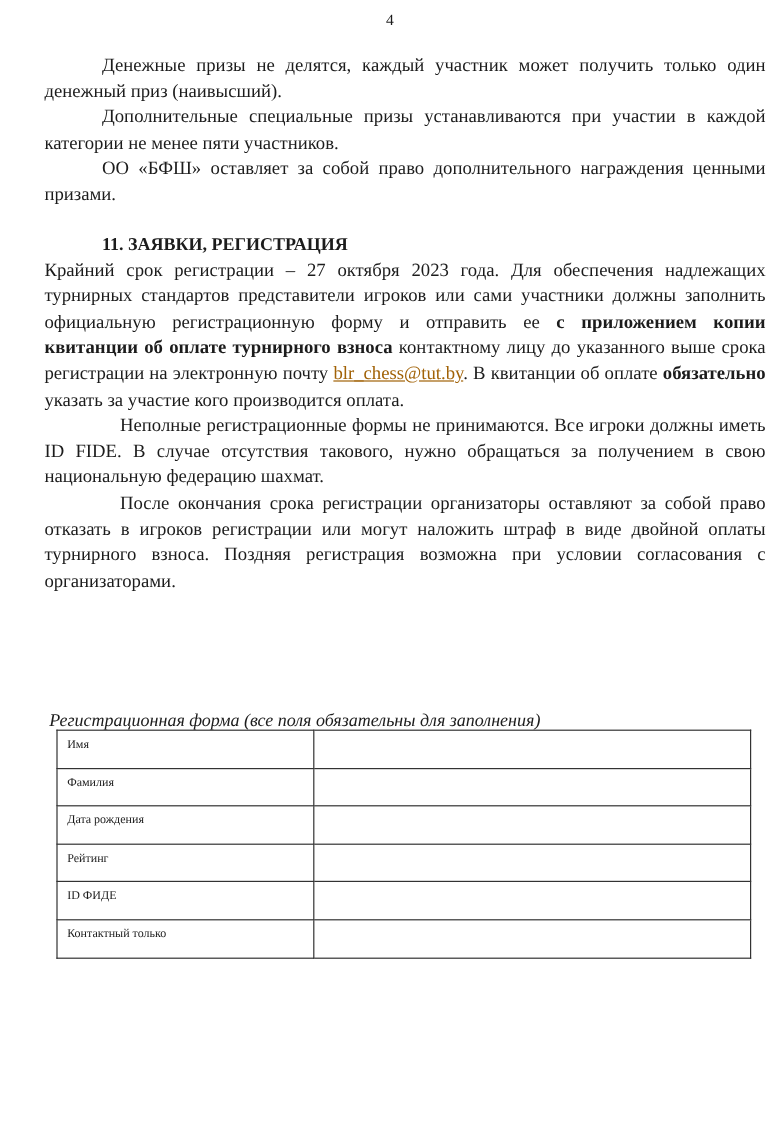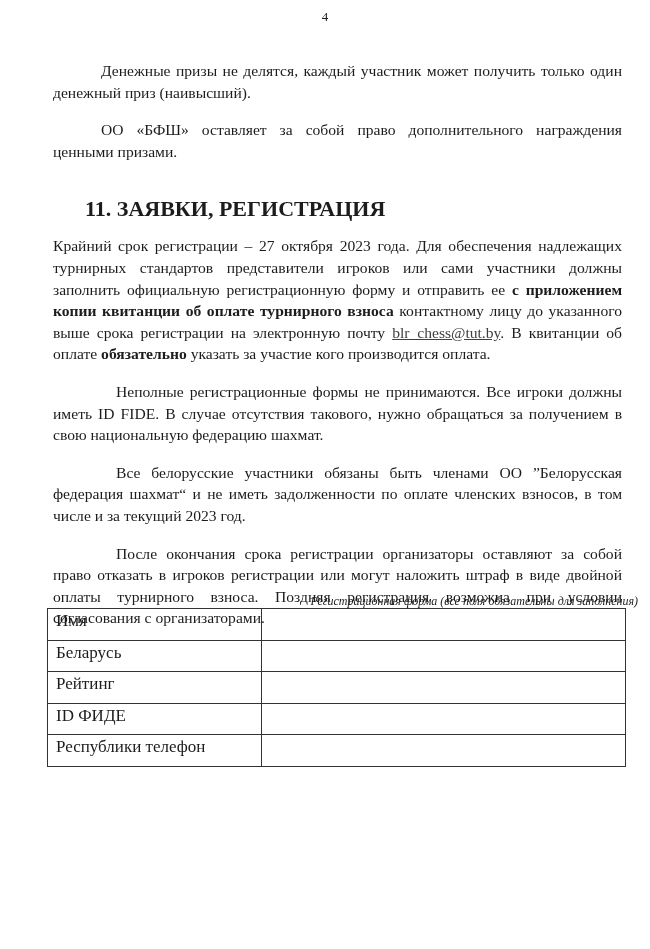--- a/index.html
+++ b/index.html
@@ -11,90 +11,94 @@
     position: relative;
   }
   .page-number {
     position: absolute; top: 9px; left: 0; width: 650px;
     text-align: center; font-size: 13px;
   }
   .content {
     position: absolute; left: 37px; top: 44px; width: 601px;
     font-size: 15.6px; line-height: 21.6px;
   }
-  p { margin: 16px; text-align: justify; text-align-last: left; }
+  p { margin: 0; text-align: justify; text-align-last: left; }
   p.indent { text-indent: 48px; }
   p.indent2 { text-indent: 63px; }
   .gap { height: 20px; }
   h2 {
-    margin: 0 0 0 48px; font-size: 22px; font-weight: bold; line-height: 21px;
+    margin: 0 0 0 48px; font-size: 15px; font-weight: bold; line-height: 21px;
   }
   b { font-weight: bold; }
-  a.email { color: #404040; text-decoration: underline; }
+  a.email { color: #a16207; text-decoration: underline; }
   .form-title {
-    font-style: italic; text-align: right; margin-top: 2px;
-    font-size: 12px; line-height: 20px; padding-left: 4px;
+    font-style: italic; text-align: left; margin-top: 2px;
+    font-size: 15px; line-height: 20px; padding-left: 4px;
   }
   table.reg {
     position: absolute; left: 47px; top: 608px; width: 579px;
     border-collapse: collapse;
     font-family: "Liberation Serif", "DejaVu Serif", serif;
-    font-size: 17px;
+    font-size: 10px;
   }
   table.reg td {
     border: 1.2px solid #333;
     height: 31.6px; padding: 0 0 0 8px; vertical-align: top;
     line-height: 18px; padding-top: 3px; box-sizing: border-box;
   }
   table.reg td.label { width: 214px; }
   table.reg td.value { padding: 0; }
   .form-caption {
     position: absolute; top: 589px; left: 37px; width: 601px;
   }
 </style>
 </head>
 <body>
 
 <div class="page-number">4</div>
 
 <div class="content">
   <p class="indent">Денежные призы не делятся, каждый участник может получить только один денежный приз (наивысший).</p>
+  <p class="indent">Дополнительные специальные призы устанавливаются при участии в каждой категории не менее пяти участников.</p>
   <p class="indent">ОО «БФШ» оставляет за собой право дополнительного награждения ценными призами.</p>
 
   <div class="gap"></div>
 
   <h2>11. ЗАЯВКИ, РЕГИСТРАЦИЯ</h2>
 
   <p><span>Крайний срок регистрации – 27 октября 2023 года. Для обеспечения надлежащих турнирных стандартов представители игроков или сами участники должны заполнить официальную регистрационную форму и отправить ее </span><b>с приложением копии квитанции об оплате турнирного взноса</b><span> контактному лицу до указанного выше срока регистрации на электронную почту </span><a class="email" href="#">blr_chess@tut.by</a><span>. В квитанции об оплате </span><b>обязательно</b><span> указать за участие кого производится оплата.</span></p>
 
   <p class="indent2">Неполные регистрационные формы не принимаются. Все игроки должны иметь ID FIDE. В случае отсутствия такового, нужно обращаться за получением в свою национальную федерацию шахмат.</p>
-  <p class="indent2">Все белорусские участники обязаны быть членами ОО ”Белорусская федерация шахмат“ и не иметь задолженности по оплате членских взносов, в том числе и за текущий 2023 год.</p>
   <p class="indent2">После окончания срока регистрации организаторы оставляют за собой право отказать в игроков регистрации или могут наложить штраф в виде двойной оплаты турнирного взноса. Поздняя регистрация возможна при условии согласования с организаторами.</p>
 </div>
 
 <div class="form-caption">
   <div class="form-title">Регистрационная форма (все поля обязательны для заполнения)</div>
 </div>
 
 <table class="reg">
   <tbody id="form-rows">
       <tr>
         <td class="label">Имя</td>
         <td class="value"></td>
       </tr>
       <tr>
-        <td class="label">Беларусь</td>
+        <td class="label">Фамилия</td>
+        <td class="value"></td>
+      </tr>
+      <tr>
+        <td class="label">Дата рождения</td>
         <td class="value"></td>
       </tr>
       <tr>
         <td class="label">Рейтинг</td>
         <td class="value"></td>
       </tr>
       <tr>
         <td class="label">ID ФИДЕ</td>
         <td class="value"></td>
       </tr>
       <tr>
-        <td class="label">Республики телефон</td>
+        <td class="label">Контактный только</td>
         <td class="value"></td>
       </tr>
     </tbody>
 </table>
 
 </body></html>

